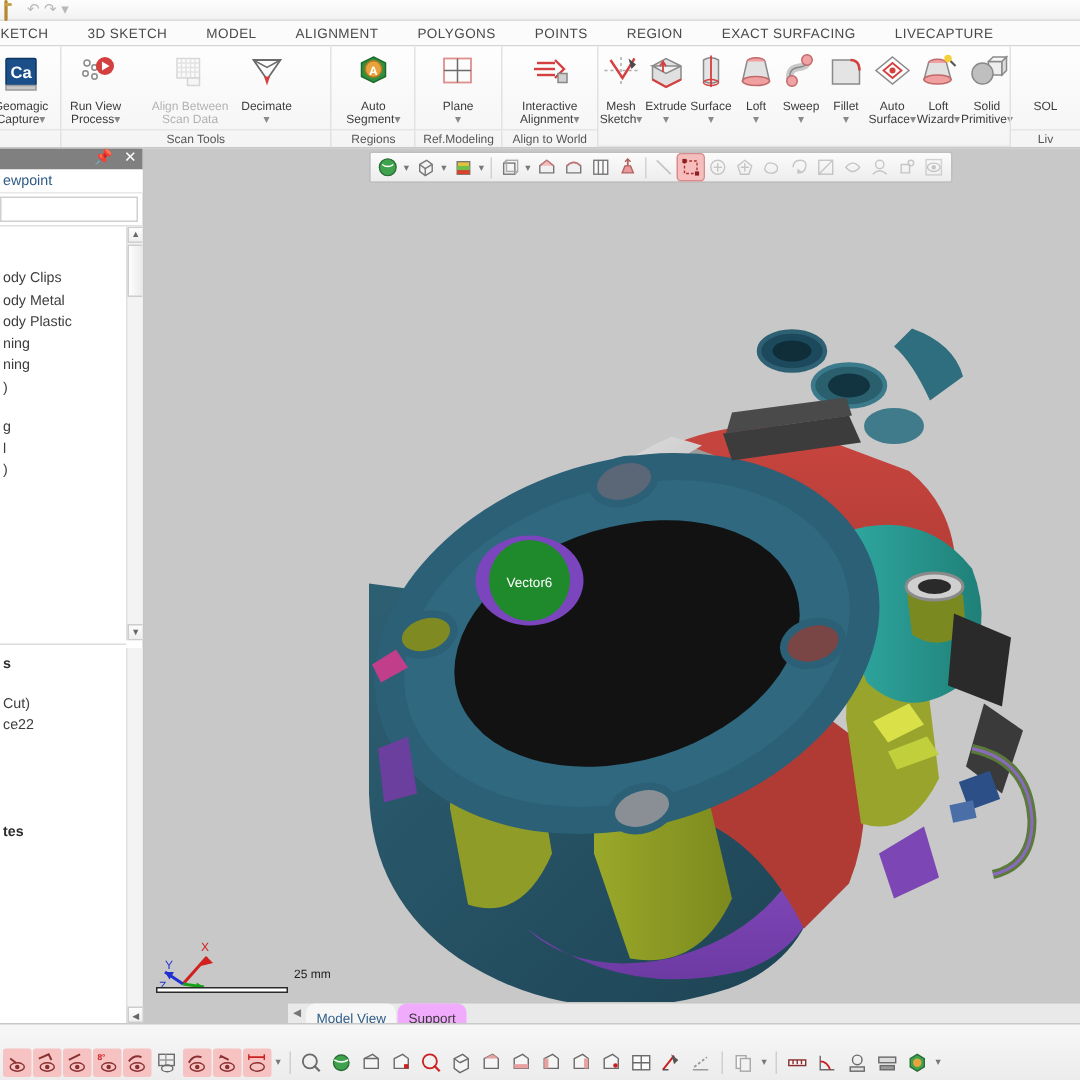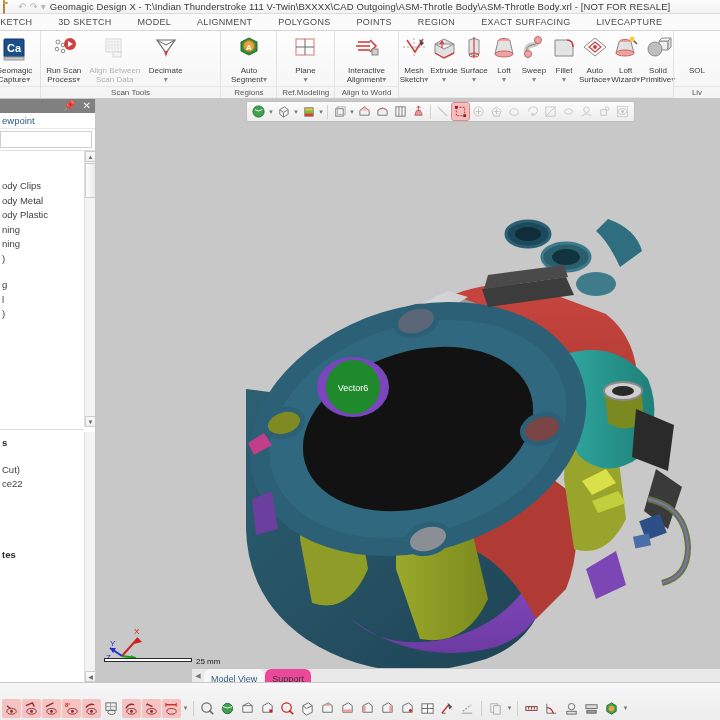--- a/index.html
+++ b/index.html
@@ -49,21 +49,21 @@
   .ritems { flex: 1; display: flex; align-items: flex-start; padding-top: 4px; }
   .rlabel {
     height: 12px; font-size: 8px; color: #555; text-align: center;
     border-top: 1px solid #e6e6e6; line-height: 12px;
   }
   .rbtn {
     width: 46px; display: flex; flex-direction: column; align-items: center;
     padding: 1px 0; cursor: default; border-radius: 2px; text-align:center;
   }
   .rbtn.wide { width: 56px; }
-  .rbtn.disabled { opacity: .38; }
+  .rbtn.disabled { opacity: .38; margin-left: 12px; }
   .rbtn .cap { font-size: 8px; line-height: 9px; color: #3c3c3c; margin-top: 2px; }
   .rbtn .cap .dd { color:#8a8a8a; }
   .ico { width: 30px; height: 28px; position: relative; display:block; }
   .ico svg { display:block; }
 
   
   .main { position: absolute; top: 99px; left: 0; right: 0; bottom: 38px; }
 
   
   .leftpanel {
@@ -128,35 +128,35 @@
          border-radius:2px; cursor:default; }
   .vtb.sel { background:#f6bdbd; outline:1px solid #d98b8b; }
   .vtb.dim { opacity:.33; }
   .vtb-dd { width:6px; font-size:7px; color:#777; text-align:center; }
   .vsep { width:1px; height:14px; background:#d2d2d2; margin:0 2px; }
 
   
   .axis-widget { position: absolute; left: 8px; bottom: 18px; width: 100px; height: 44px; }
   .scale-bar { position:absolute; left: 8px; bottom: 20px; width: 88px; height: 4px;
                background:#ffffff; border:1px solid #2a2a2a; }
-  .scale-txt { position:absolute; left: 100px; bottom: 16px; font-size: 8px; color:#222; }
+  .scale-txt { position:absolute; left: 100px; bottom: 28px; font-size: 8px; color:#222; }
 
   
   .tabstrip {
     position: absolute; bottom: 0; left: 96px; right: 0; height: 14px;
     background: #e9e9e9; border-top: 1px solid #c6c6c6;
     display: flex; align-items: flex-end; font-size: 9px;
   }
   .tabstrip .arr { width: 12px; text-align:center; color:#777; font-size:7px; line-height:13px;}
   .ptab {
     height: 13px; line-height: 13px; padding: 4px 7px; color: #2f5c87;
     border-top-left-radius: 6px; border-top-right-radius: 6px;
     background: #f6f6f6; margin-right: 1px; cursor: default;
   }
-  .ptab.active { background: #ec4899; color: #3a3a3a; }
+  .ptab.active { background: #f0abfc; color: #3a3a3a; }
 
   
   .bottombar {
     position: absolute; bottom: 0; left: 0; right: 0; height: 38px;
     background: linear-gradient(#f7f7f7,#ececec); border-top: 1px solid #c9c9c9;
   }
   .btools {
     position: absolute; bottom: 1px; left: 0; right: 0; height: 22px;
     display: flex; align-items: center; padding-left: 2px; gap: 1px;
   }
@@ -169,21 +169,20 @@
 </head>
 <body>
 
 <div class="titlebar">
   <div class="qat">
     <span class="qat-ico"><span class="qat-folder"></span></span>
     <span class="qat-arrow">↶</span>
     <span class="qat-arrow">↷</span>
     <span class="qat-arrow">▾</span>
   </div>
-  <div class="title-text">Geomagic Design X - T:\Indian Thunderstroke 111 V-Twin\BXXXX\CAD Outgoing\ASM-Throtle Body\ASM-Throtle Body.xrl - [NOT FOR RESALE]</div>
 </div>
 
 <div class="menubar">
   <div class="mi">SKETCH</div>
   <div class="mi">3D SKETCH</div>
   <div class="mi">MODEL</div>
   <div class="mi">ALIGNMENT</div>
   <div class="mi">POLYGONS</div>
   <div class="mi">POINTS</div>
   <div class="mi">REGION</div>
@@ -219,21 +218,21 @@
           <svg width="30" height="28" viewBox="0 0 30 28">
             <circle cx="9" cy="6" r="2" fill="none" stroke="#8a8a8a"></circle>
             <circle cx="14" cy="9" r="1.8" fill="none" stroke="#8a8a8a"></circle>
             <circle cx="8" cy="13" r="1.8" fill="none" stroke="#8a8a8a"></circle>
             <circle cx="14" cy="15" r="1.8" fill="none" stroke="#8a8a8a"></circle>
             <circle cx="21" cy="8" r="6" fill="#d43f3f"></circle>
             <path d="M19 5 L24 8 L19 11 Z" fill="#ffffff"></path>
           </svg>
         </span>
         <span class="cap">
-          <span>Run Scan</span><br>
+          <span>Run View</span><br>
           <span>Process</span><span class="dd">▾</span>
         </span>
       </div>
 
       <div class="rbtn wide disabled">
         <span class="ico">
           <svg width="30" height="28" viewBox="0 0 30 28">
             <rect x="6" y="3" width="15" height="13" fill="#fafafa" stroke="#9a9a9a"></rect>
             <g stroke="#bbb">
               <line x1="9" y1="3" x2="9" y2="16"></line>

